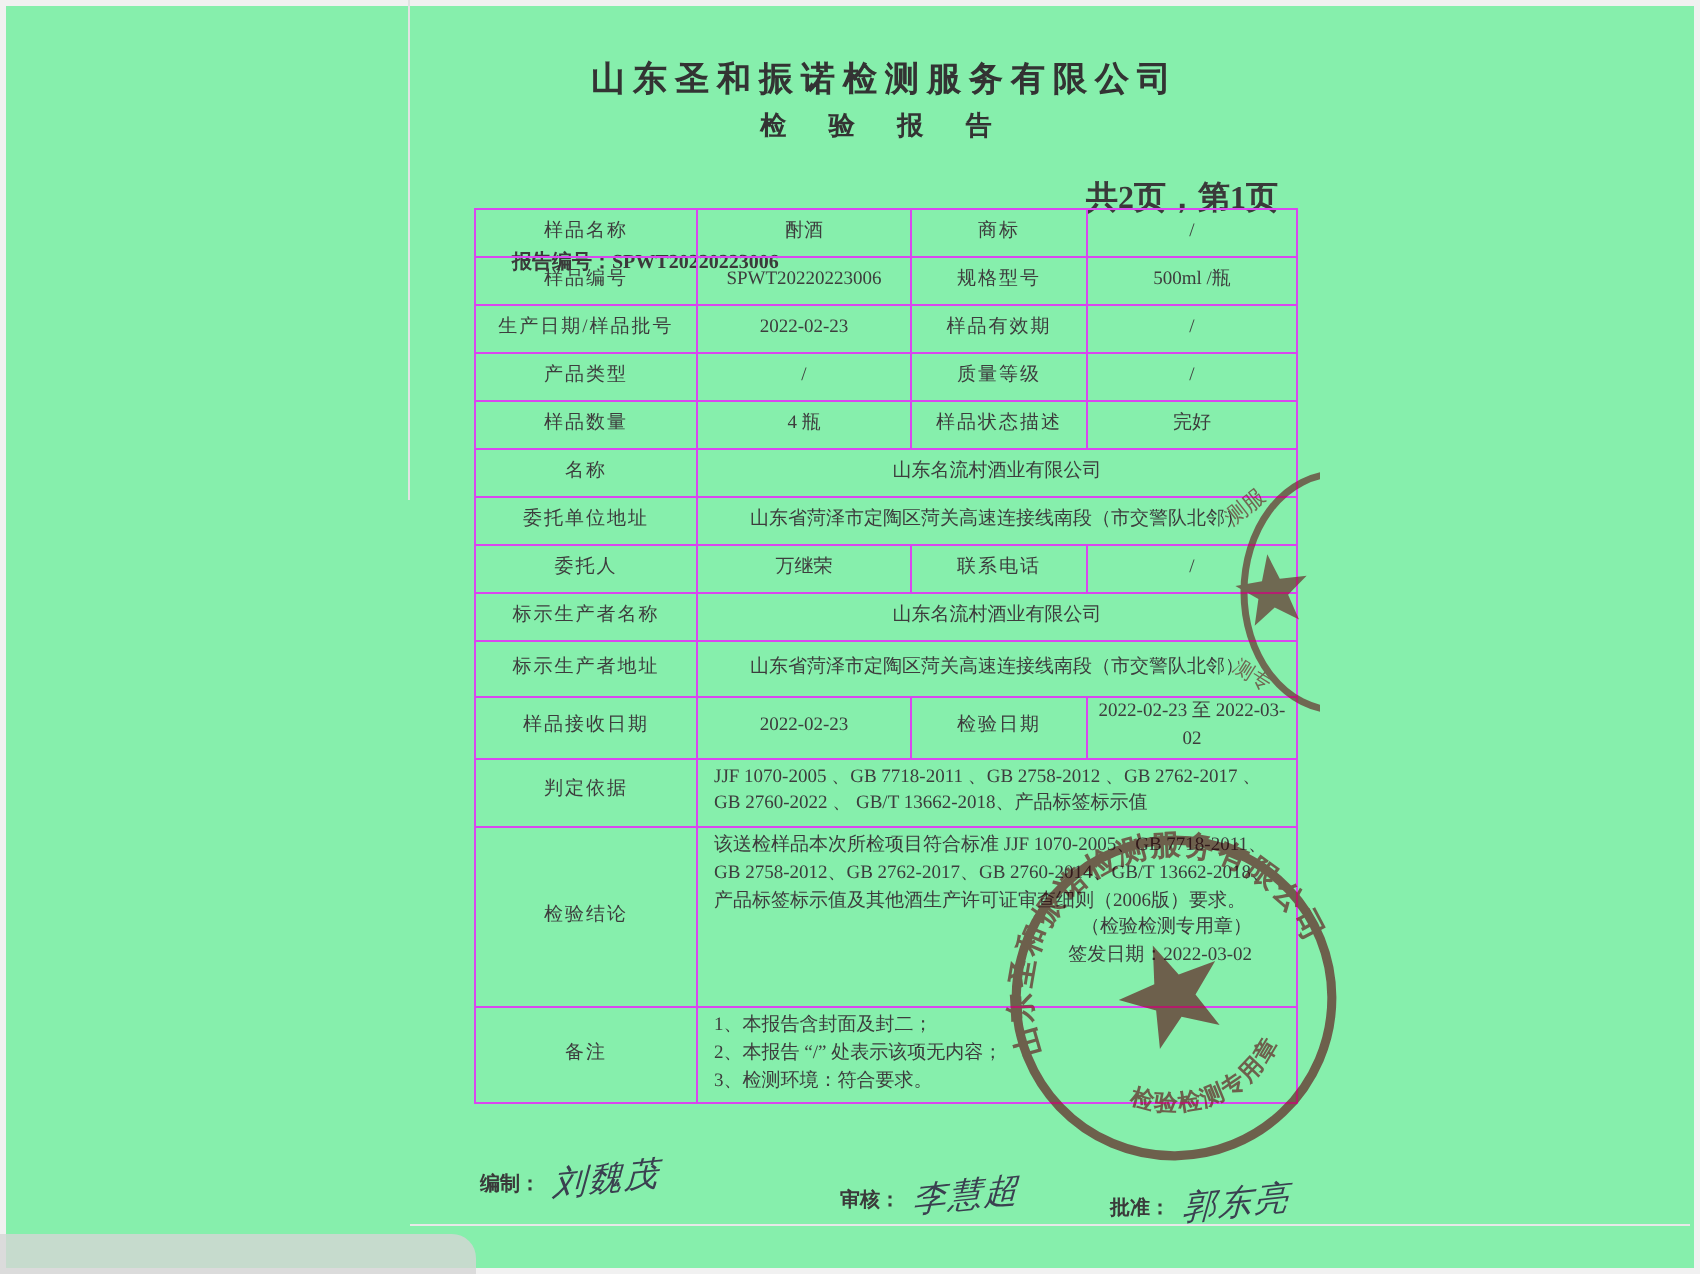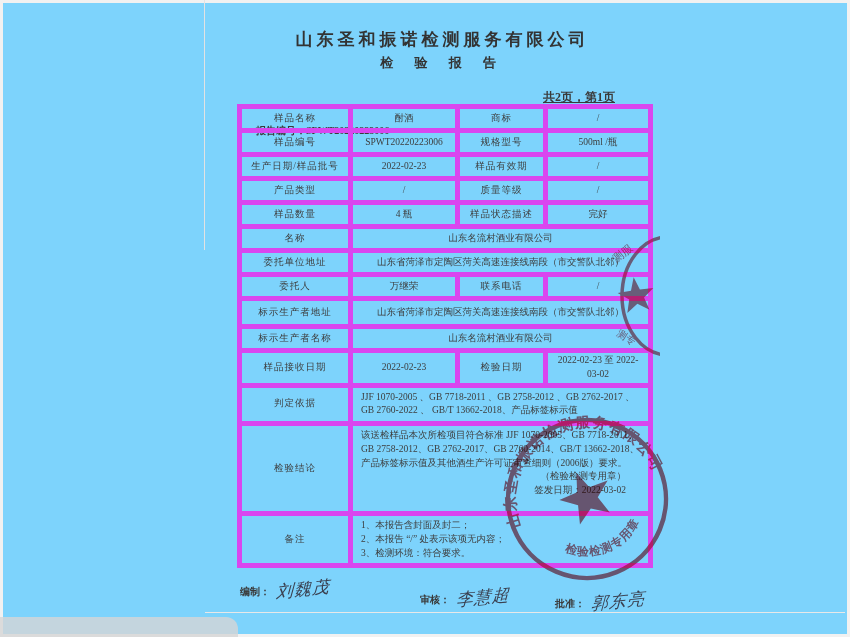--- a/index.html
+++ b/index.html
@@ -1,37 +1,37 @@
 <!DOCTYPE html>
 <html><head>
 <meta charset="utf-8">
 <style>
   html,body{margin:0;padding:0;}
   body{
     width:850px;height:637px;background:#fdfdfd;
     font-family:"Liberation Serif","DejaVu Serif",serif;
     color:#3c3c3c;overflow:hidden;
   }
-  .canvas{position:relative;width:850px;height:637px;background:#7dd3fc;
+  .canvas{position:relative;width:850px;height:637px;background:#86efac;
     box-shadow:inset 0 0 0 3px #f1f1f1;}
   
   .page-edge-left{position:absolute;left:204px;top:0;width:1px;height:250px;background:#e2e2e2;}
   .page-edge-bottom{position:absolute;left:205px;top:612px;width:640px;height:1px;background:#e8e8e8;}
   .scan-corner{position:absolute;left:0;top:617px;width:238px;height:20px;background:#d6d6d6;border-top-right-radius:12px;opacity:.8;}
   
   .title{position:absolute;left:237px;top:28px;width:411px;text-align:center;
     font-size:17px;font-weight:700;letter-spacing:4px;color:#333;}
   .subtitle{position:absolute;left:237px;top:54px;width:411px;text-align:center;
     font-size:13px;font-weight:700;letter-spacing:9px;color:#333;}
   .report-no{position:absolute;left:256px;top:84px;font-size:10px;font-weight:700;color:#3a3a3a;margin-top:40px;}
-  .pagination{position:absolute;left:543px;top:89px;width:110px;font-size:12px;font-weight:700;color:#3a3a3a;text-decoration:underline;}
+  .pagination{position:absolute;left:543px;top:89px;width:110px;font-size:16px;font-weight:700;color:#3a3a3a;}
   
   table.report{position:absolute;left:237px;top:104px;width:411px;border-collapse:collapse;
     table-layout:fixed;font-size:9.5px;color:#3d3d3d;}
-  table.report td{border:5px solid #d946ef;padding:1px 4px;text-align:center;vertical-align:middle;
+  table.report td{border:1px solid #d946ef;padding:1px 4px;text-align:center;vertical-align:middle;
     line-height:1.45;overflow:hidden;}
   table.report td.lbl{letter-spacing:1px;}
   table.report td.txt{text-align:left;padding:3px 8px;}
   .conclusion-cell{position:relative;vertical-align:top !important;}
   .seal-note{margin-top:0;text-align:right;padding-right:14px;}
   
   .sig-row{position:absolute;top:574px;left:237px;width:420px;font-size:10px;font-weight:700;color:#3a3a3a;}
   .sig-item{position:absolute;white-space:nowrap;}
   .sig-prepared{left:3px;top:4px;}
   .sig-reviewed{left:183px;top:12px;}
@@ -103,27 +103,27 @@
     <tr style="height:24px">
       <td class="lbl">委托单位地址</td>
       <td colspan="3">山东省菏泽市定陶区菏关高速连接线南段（市交警队北邻）</td>
     </tr>
     <tr style="height:24px">
       <td class="lbl">委托人</td>
       <td>万继荣</td>
       <td class="lbl">联系电话</td>
       <td>/</td>
     </tr>
+    <tr style="height:24px">
+      <td class="lbl">标示生产者名称</td>
+      <td colspan="3">山东名流村酒业有限公司</td>
+    </tr>
     <tr style="height:28px">
       <td class="lbl">标示生产者地址</td>
       <td colspan="3">山东省菏泽市定陶区菏关高速连接线南段（市交警队北邻）</td>
-    </tr>
-    <tr style="height:24px">
-      <td class="lbl">标示生产者名称</td>
-      <td colspan="3">山东名流村酒业有限公司</td>
     </tr>
     <tr style="height:30px">
       <td class="lbl">样品接收日期</td>
       <td>2022-02-23</td>
       <td class="lbl">检验日期</td>
       <td>2022-02-23 至 2022-03-02</td>
     </tr>
     <tr style="height:32px">
       <td class="lbl">判定依据</td>
       <td colspan="3" class="txt">JJF 1070-2005 、GB 7718-2011 、GB 2758-2012 、GB 2762-2017 、GB 2760-2022 、 GB/T 13662-2018、产品标签标示值</td>

